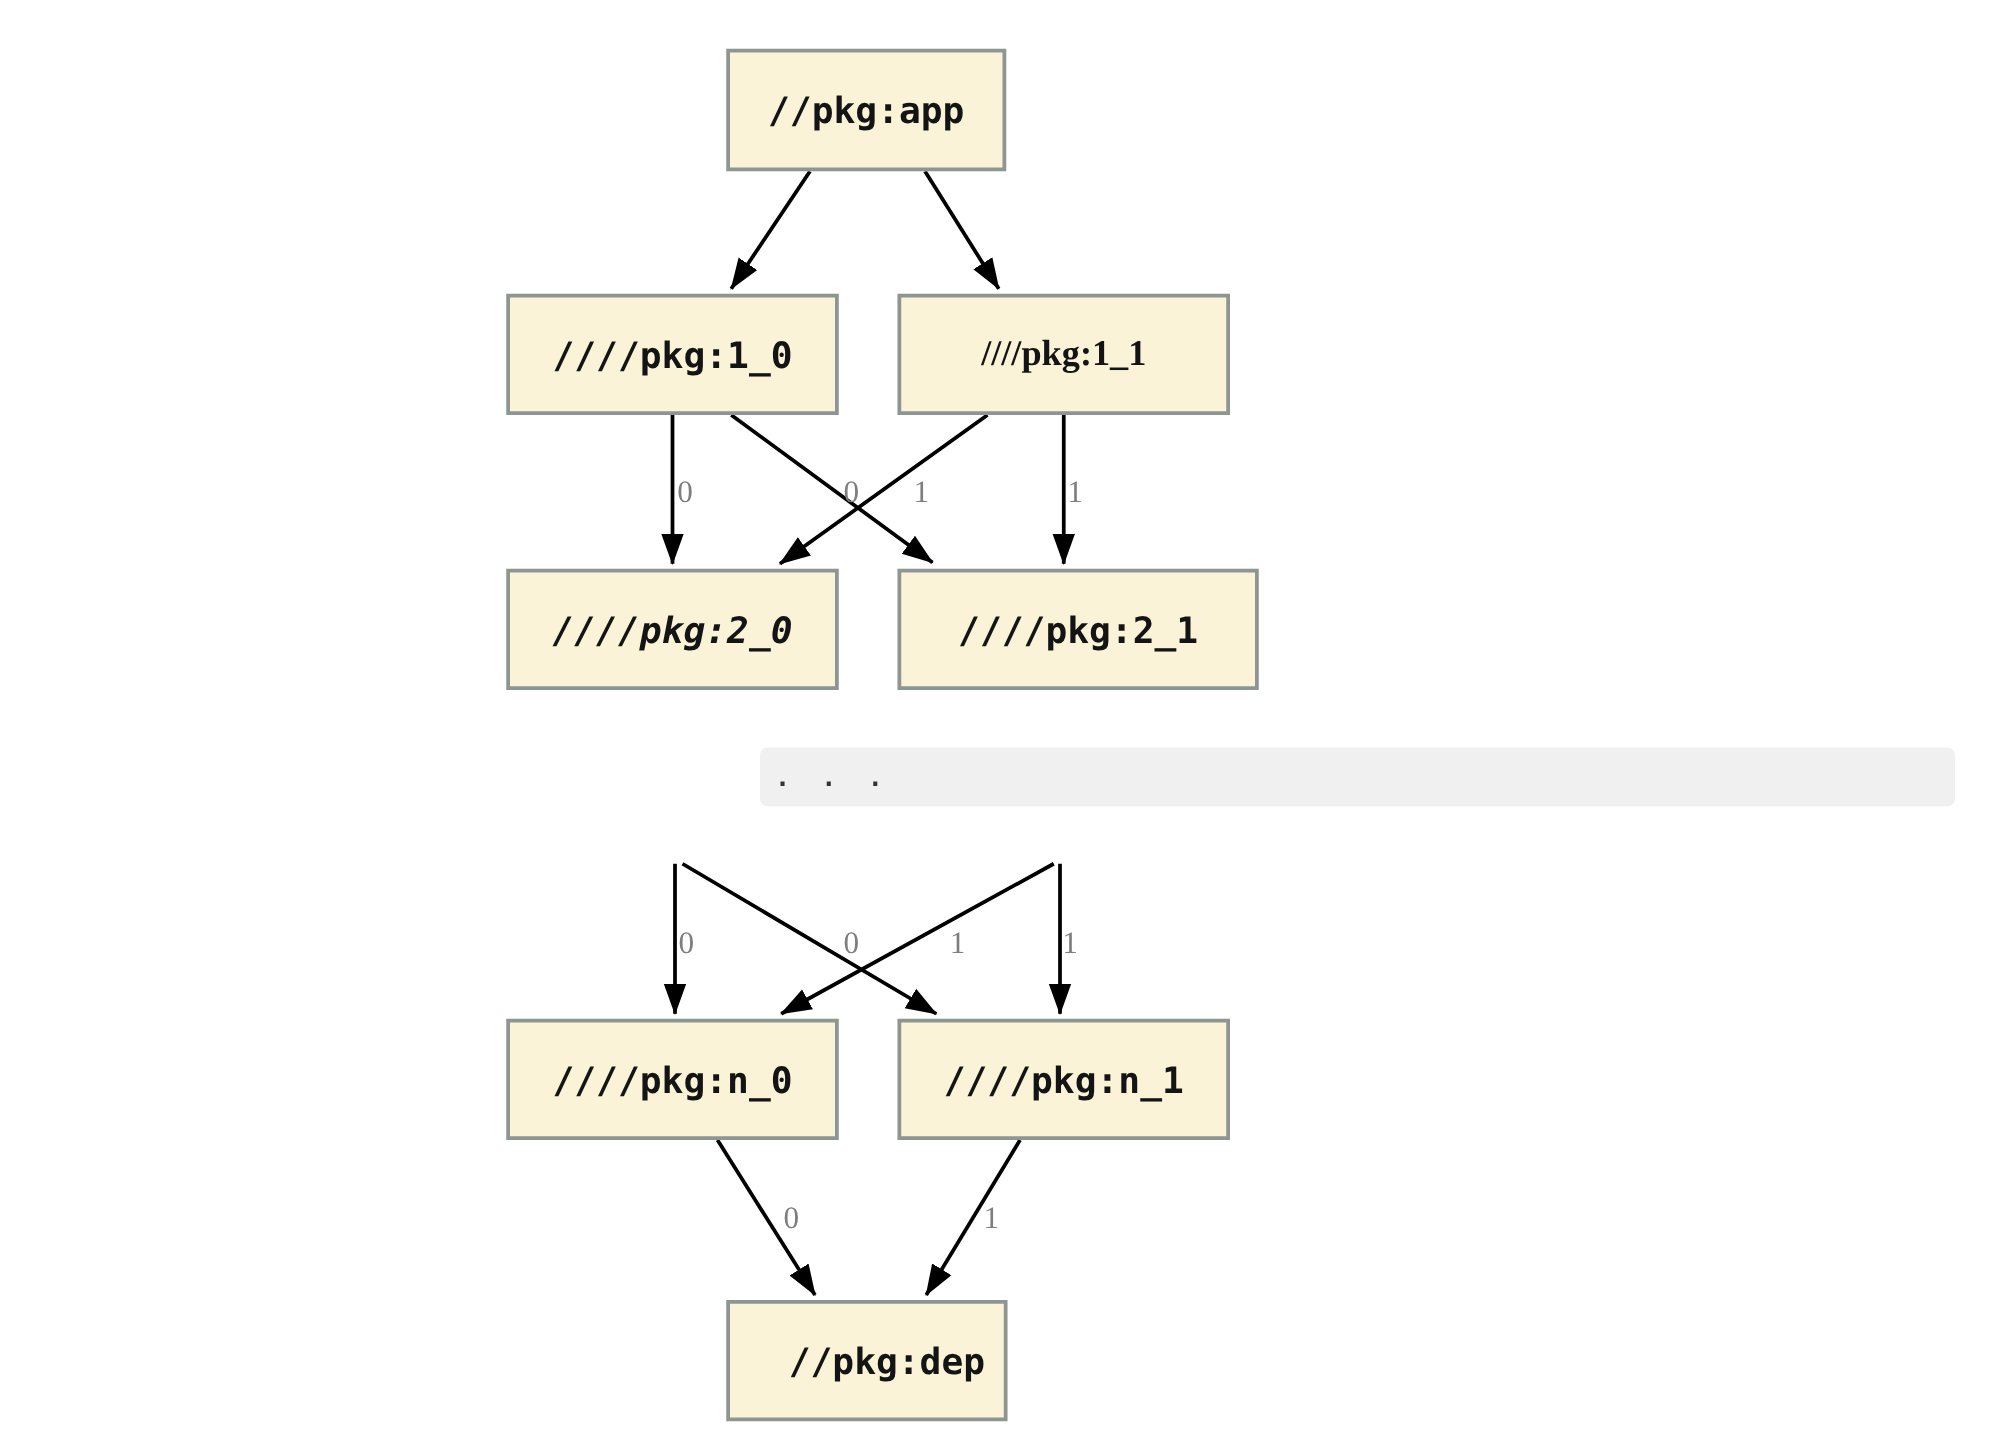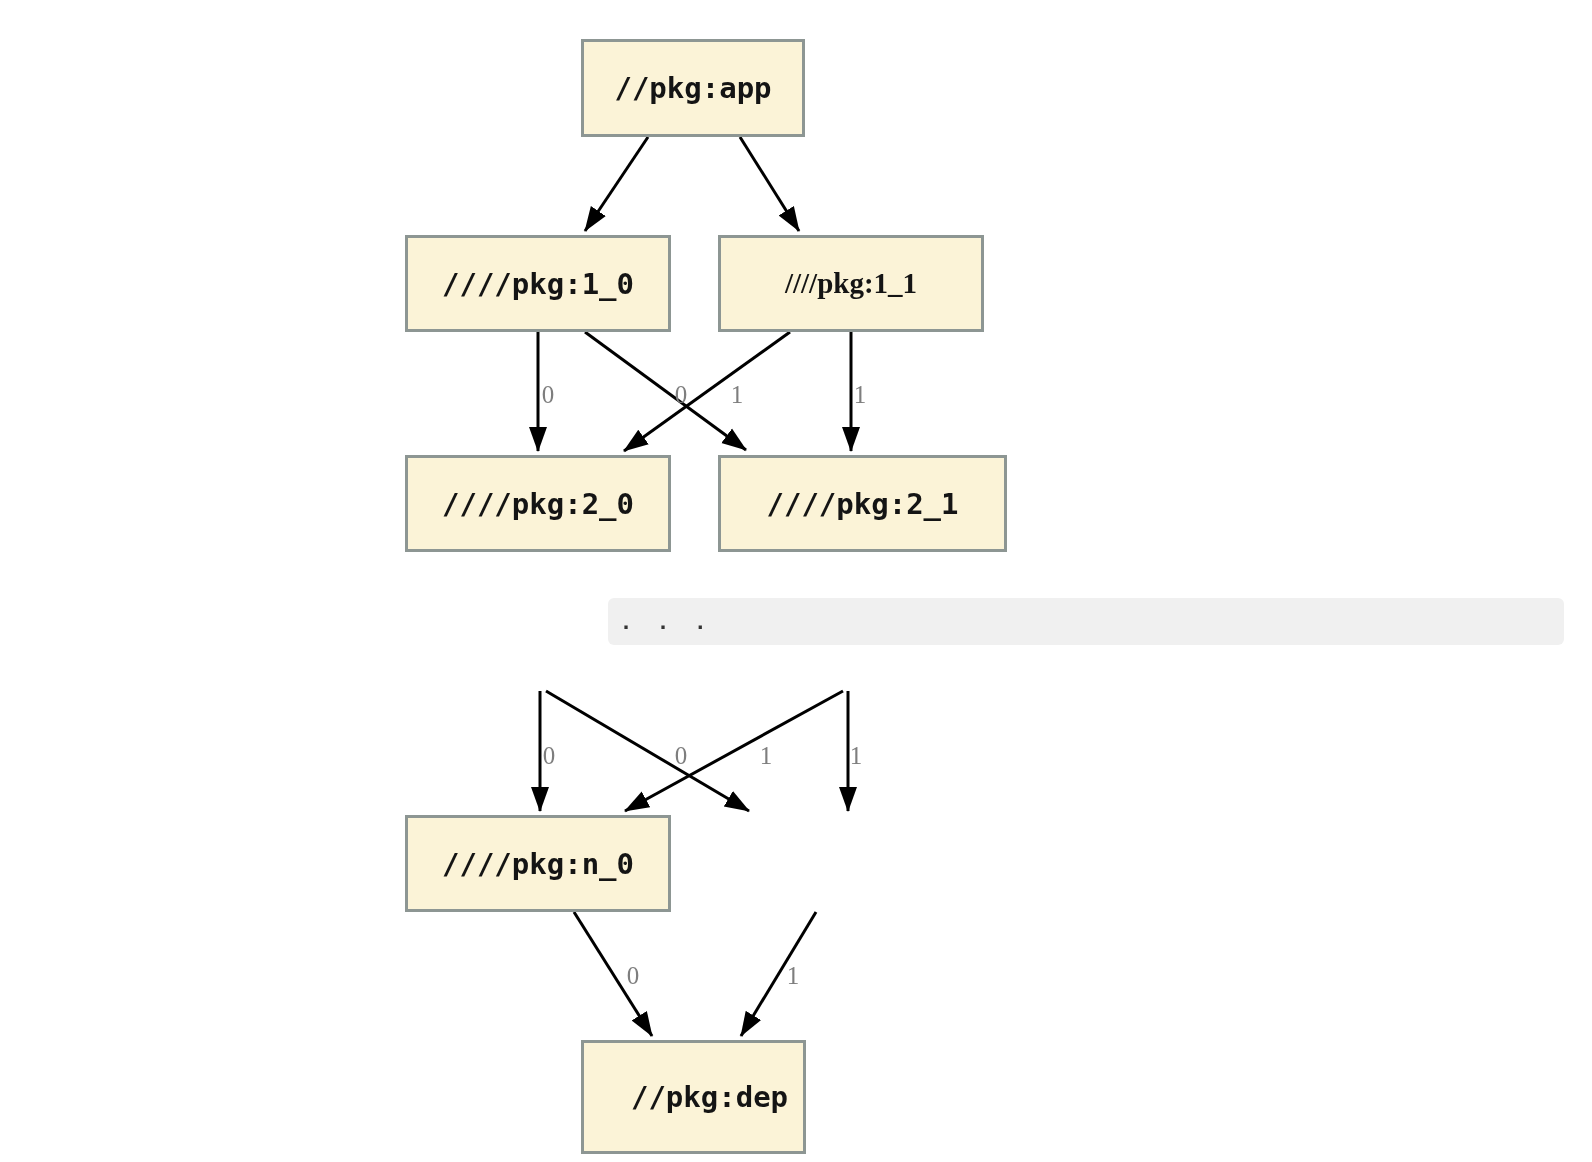--- a/index.html
+++ b/index.html
@@ -19,25 +19,25 @@
     display:flex; align-items:center; justify-content:center;
     font-family:"DejaVu Sans Mono", monospace;
     font-weight:bold;
     font-size:29px;
     color:#141414;
     white-space:nowrap;
   }
   .node.app  { left:581px; top:39px;   width:224px; height:98px; }
   .node.n1_0 { left:405px; top:235px;  width:266px; height:97px; }
   .node.n1_1 { left:718px; top:235px;  width:266px; height:97px;font-family:Liberation Serif, serif; }
-  .node.n2_0 { left:405px; top:455px;  width:266px; height:97px; }
+  .node.n2_0 { left:405px; top:455px;  width:266px; height:97px;font-style:italic; }
   .node.n2_1 { left:718px; top:455px;  width:289px; height:97px; }
   .node.nn_0 { left:405px; top:815px;  width:266px; height:97px; }
   .node.nn_1 { left:718px; top:815px;  width:266px; height:97px; }
-  .node.dep  { left:581px; top:1040px; width:225px; height:114px;padding-left:32px; }
+  .node.dep  { left:581px; top:1040px; width:225px; height:97px;padding-left:32px; }
   .elabel {
     position:absolute;
     transform:translate(-50%,-50%);
     font-family:"Liberation Serif", serif;
     font-size:25px;
     color:#7E7E7E;
     line-height:1;
   }
   .codeblock {
     position:absolute;
@@ -84,20 +84,21 @@
     <line x1="574" y1="912" x2="652" y2="1036" stroke="#000" stroke-width="3" marker-end="url(#arrow)"></line>
     <line x1="816" y1="912" x2="741" y2="1036" stroke="#000" stroke-width="3" marker-end="url(#arrow)"></line>
   </svg>
 
   <div class="node app">//pkg:app</div>
   <div class="node n1_0">////pkg:1_0</div>
   <div class="node n1_1">////pkg:1_1</div>
   <div class="node n2_0">////pkg:2_0</div>
   <div class="node n2_1">////pkg:2_1</div>
   <div class="node nn_0">////pkg:n_0</div>
+  <div class="node nn_1">////pkg:n_1</div>
   <div class="node dep">//pkg:dep</div>
 
   <div class="codeblock">
     <span class="dots">. . .</span>
   </div>
 
   <div class="elabel" style="left:548px; top:394px;">0</div>
   <div class="elabel" style="left:681px; top:394px;">0</div>
   <div class="elabel" style="left:737px; top:394px;">1</div>
   <div class="elabel" style="left:860px; top:394px;">1</div>

